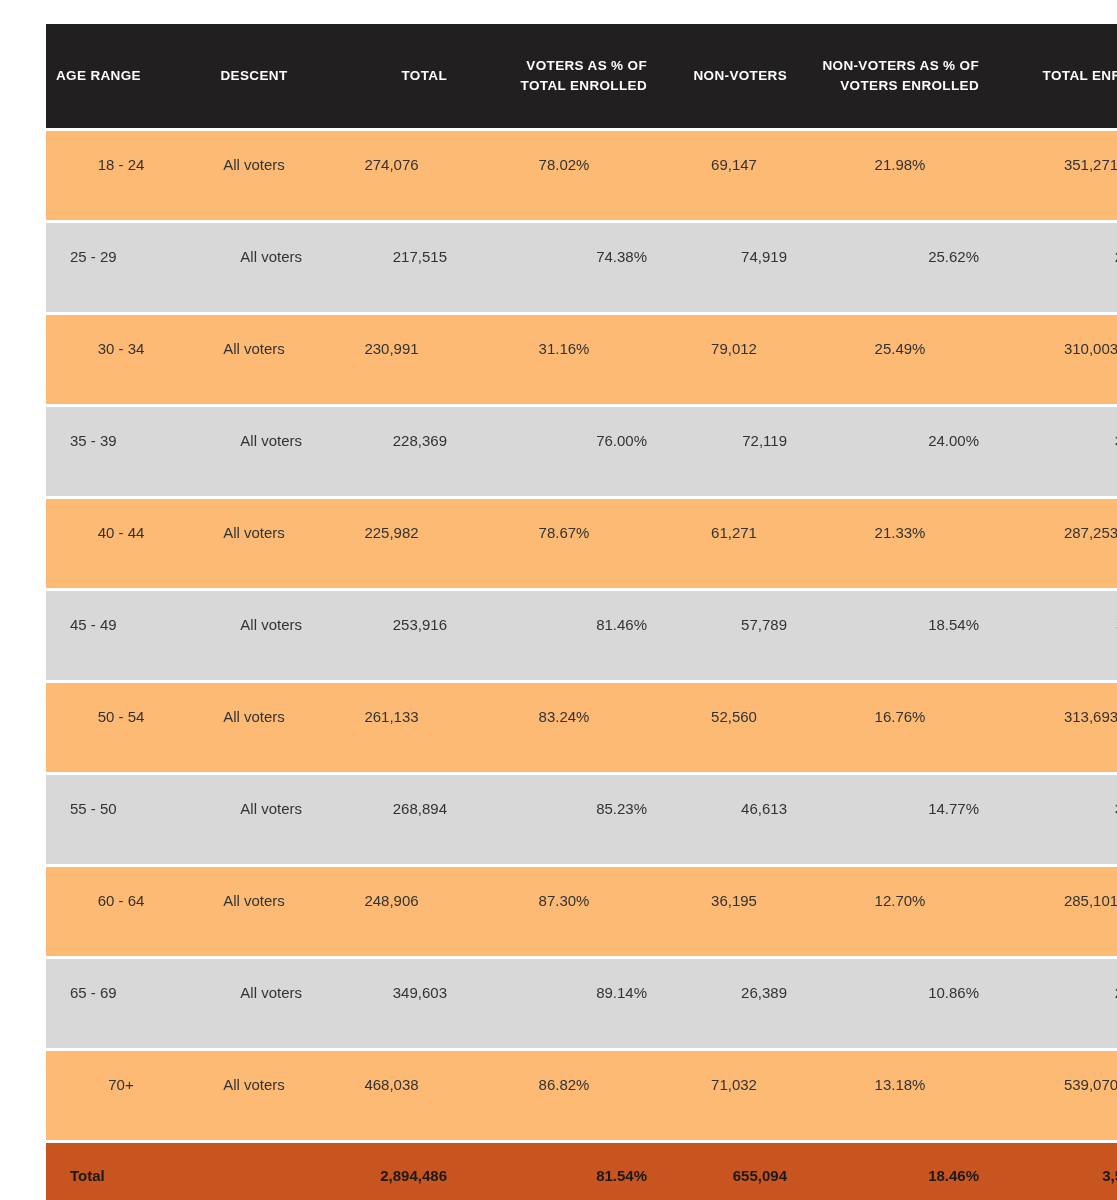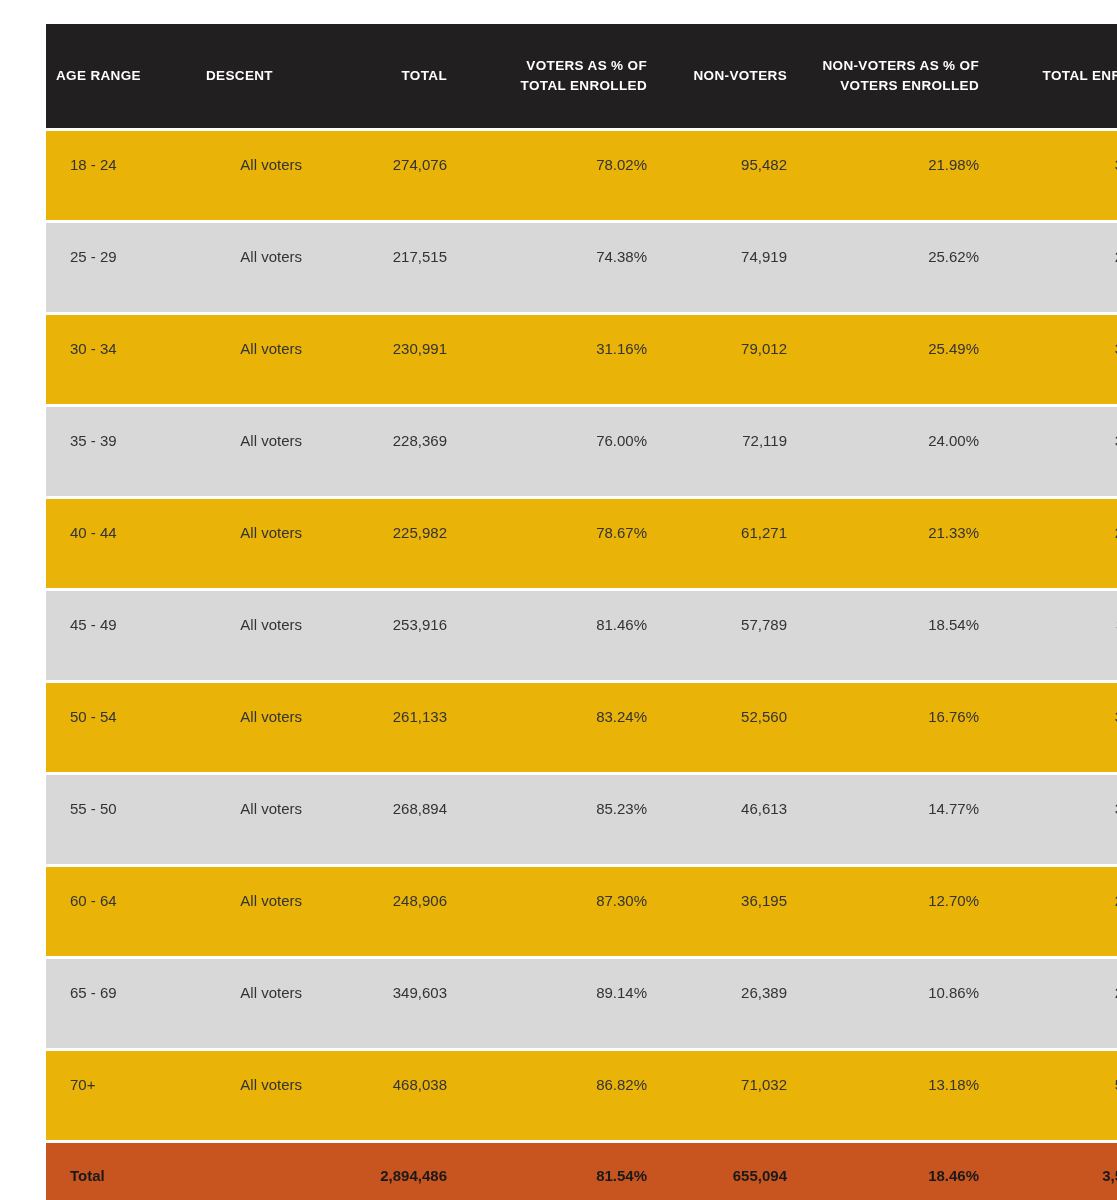--- a/index.html
+++ b/index.html
@@ -40,33 +40,33 @@
     font-weight: 700;
     letter-spacing: 0.35px;
     line-height: 1.45;
     vertical-align: middle;
     padding: 22px 24px 22px 10px;
     height: 104px;
     box-sizing: border-box;
   }
   thead tr { }
   th.col-age   { text-align: left; padding-left: 24px; }
-  th.col-desc  { text-align: left; }
+  th.col-desc  { text-align: center; }
   th.col-num   { text-align: right; }
 
   tbody td {
     font-size: 15px;
     color: #333333;
     line-height: 1.55;
     vertical-align: top;
     padding: 22px 24px 22px 10px;
     box-sizing: border-box;
     height: 89px;
   }
-  tbody tr.row-light td { background: #eab308; }
+  tbody tr.row-light td { background: #fdba74; text-align: center; }
   tbody tr.row-dark  td { background: #D8D8D8; }
 
   td.col-age  { text-align: left; padding-left: 24px; color: #333333; }
   td.col-desc { text-align: right; }
   td.col-num  { text-align: right; }
 
   tbody tr.total-row td {
     background: #C8551F;
     color: #1a1a1a;
     font-weight: 700;
@@ -112,21 +112,21 @@
           <th class="col-num">NON-VOTERS AS % OF VOTERS ENROLLED</th>
           <th class="col-num">TOTAL ENROLLED</th>
         </tr>
       </thead>
       <tbody id="table-body">
           <tr class="row-light">
             <td class="col-age">18 - 24</td>
             <td class="col-desc">All voters</td>
             <td class="col-num">274,076</td>
             <td class="col-num">78.02%</td>
-            <td class="col-num">95,482</td>
+            <td class="col-num">69,147</td>
             <td class="col-num">21.98%</td>
             <td class="col-num">351,271</td>
           </tr>
           <tr class="row-dark">
             <td class="col-age">25 - 29</td>
             <td class="col-desc">All voters</td>
             <td class="col-num">217,515</td>
             <td class="col-num">74.38%</td>
             <td class="col-num">74,919</td>
             <td class="col-num">25.62%</td>

